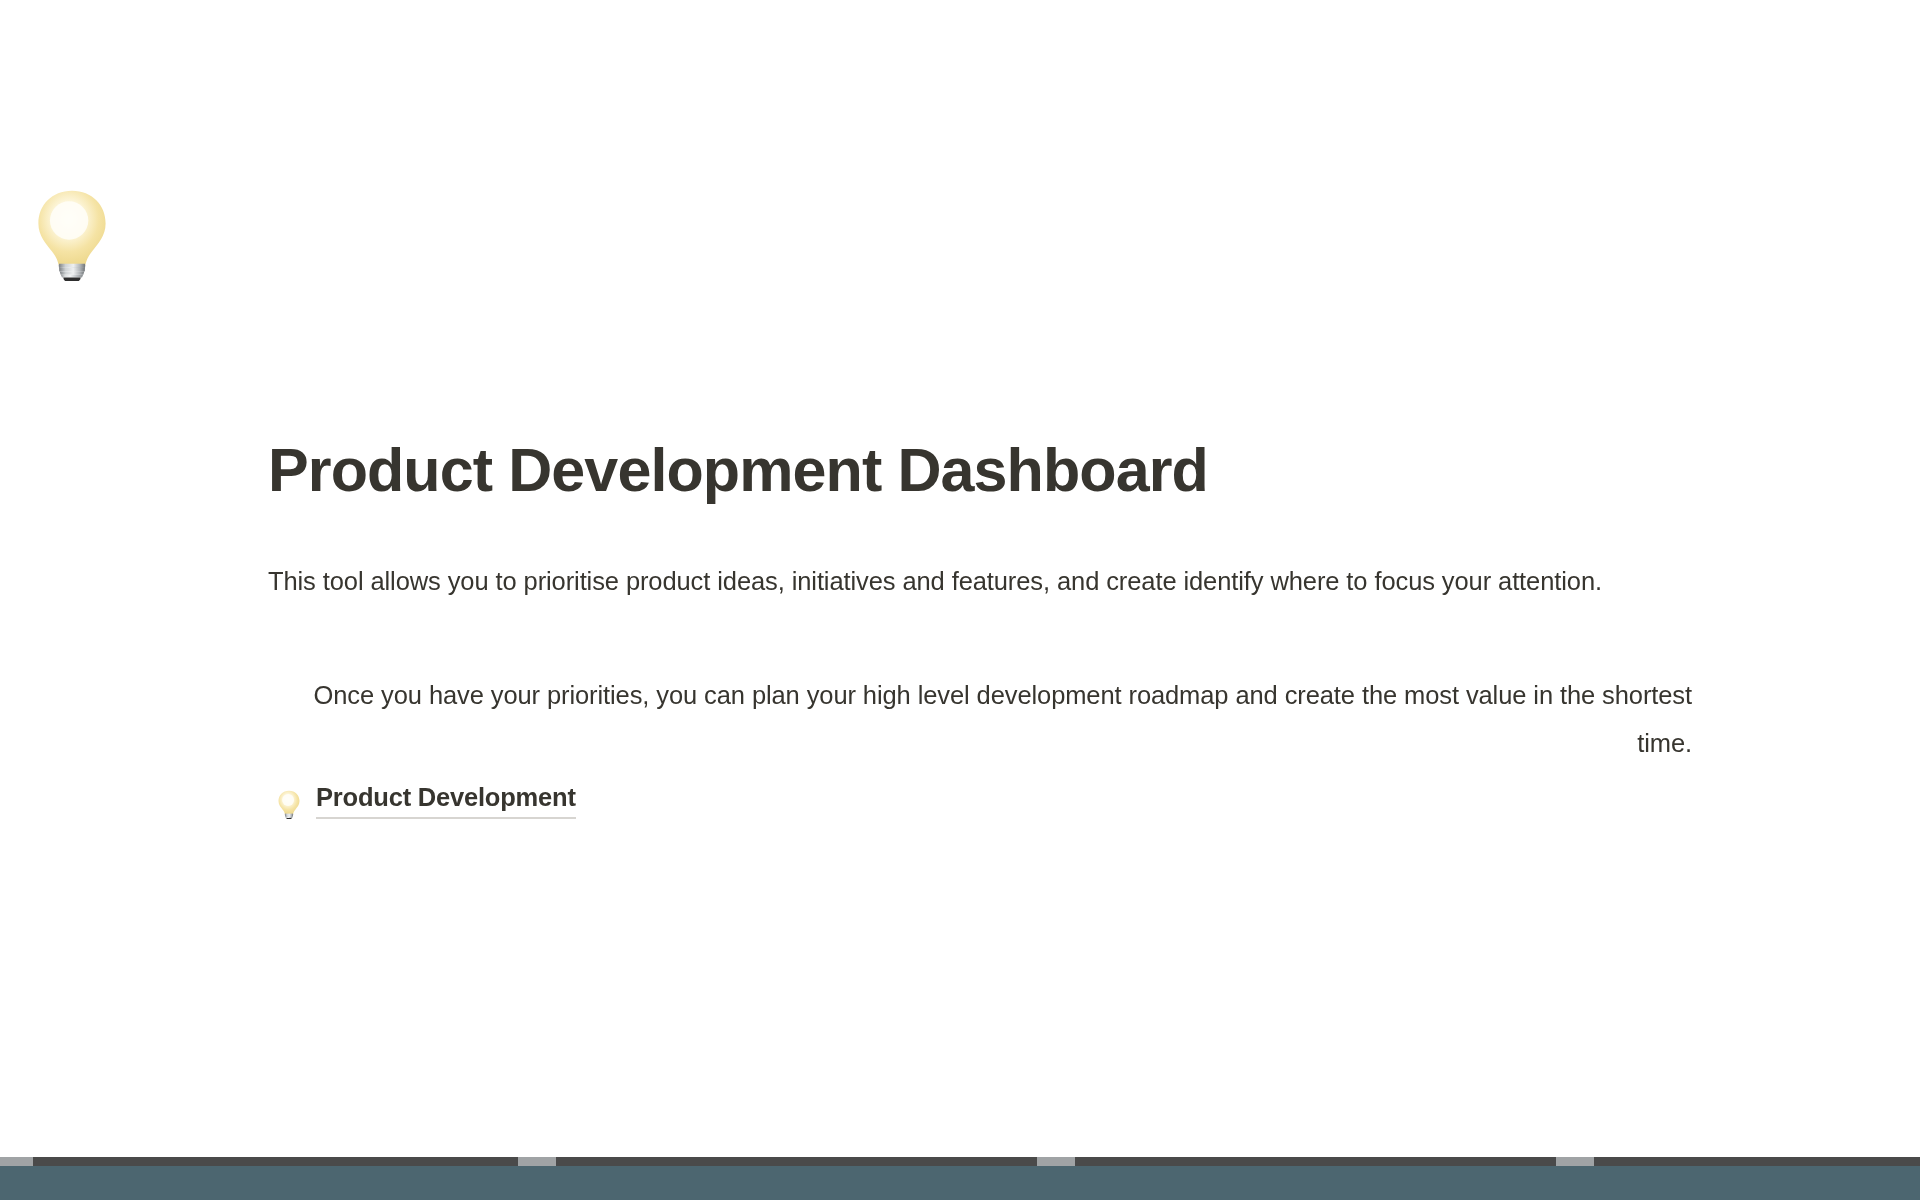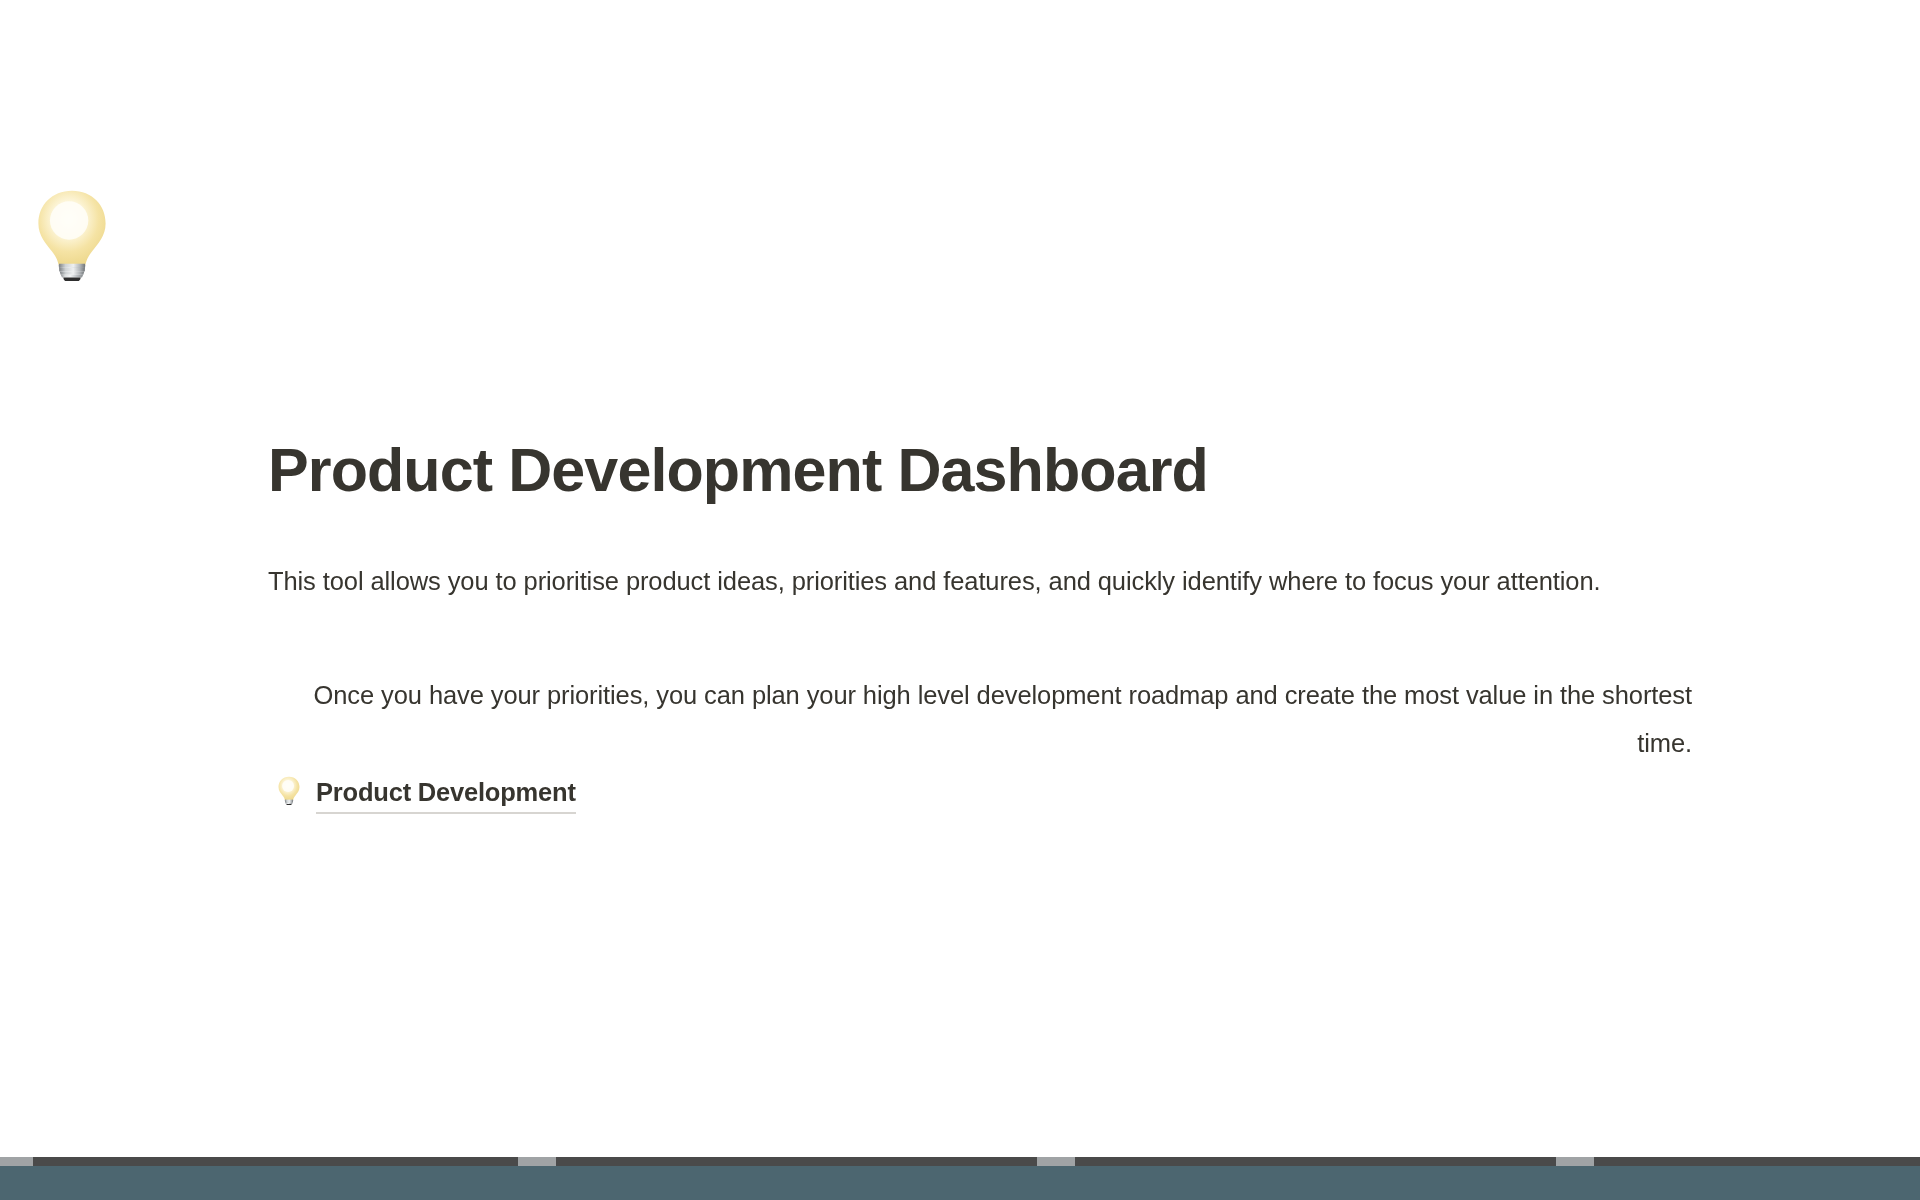--- a/index.html
+++ b/index.html
@@ -77,21 +77,21 @@
   }
   .para-1 { top: 557px; }
   .para-2 { top: 671px; text-align: right; }
 
   
   .link-row {
     position: absolute;
     left: 0;
     top: 775px;
     display: flex;
-    align-items: flex-start;
+    align-items: flex-end;
     height: 44px;
   }
   .link-emoji {
     width: 30px;
     height: 30px;
     margin-left: 6px;
     margin-right: 12px;
     flex: 0 0 auto;
   }
   .link-emoji svg { display: block; width: 100%; height: 100%; }
@@ -183,21 +183,21 @@
         <path d="M38.4 93.6 L61.6 93.6 L60.4 96.4 L39.6 96.4 Z" fill="url(#baseGrad)"></path>
 
         <path d="M41 96.4 C41 99.6 44 101.6 50 101.6 C56 101.6 59 99.6 59 96.4 Z" fill="#2e2e2e"></path>
       </svg>
     </div>
 
     <div class="content">
 
       <h1 class="page-title">Product Development Dashboard</h1>
 
-      <p class="para para-1">This tool allows you to prioritise product ideas, priorities and features, and quickly identify where to focus your attention.</p>
+      <p class="para para-1">This tool allows you to prioritise product ideas, initiatives and features, and create identify where to focus your attention.</p>
 
       <p class="para para-2">Once you have your priorities, you can plan your high level development roadmap and create the most value in the shortest time.</p>
 
       <div class="link-row">
         <span class="link-emoji">
           <svg viewBox="0 0 100 100" xmlns="http://www.w3.org/2000/svg" aria-hidden="true">
             <path d="M50 6 C71 6 85 21 85 40 C85 53 77 61 71 69 C67 74 65 78 64 83 L36 83 C35 78 33 74 29 69 C23 61 15 53 15 40 C15 21 29 6 50 6 Z" fill="url(#glassGrad)"></path>
             <ellipse cx="47" cy="37" rx="20" ry="20" fill="#fffef9" opacity="0.85"></ellipse>
             <path d="M36 83 L64 83 L63 90 L37 90 Z" fill="url(#baseGrad)"></path>
             <rect x="36.5" y="82" width="27" height="4" fill="url(#ringGrad)"></rect>

